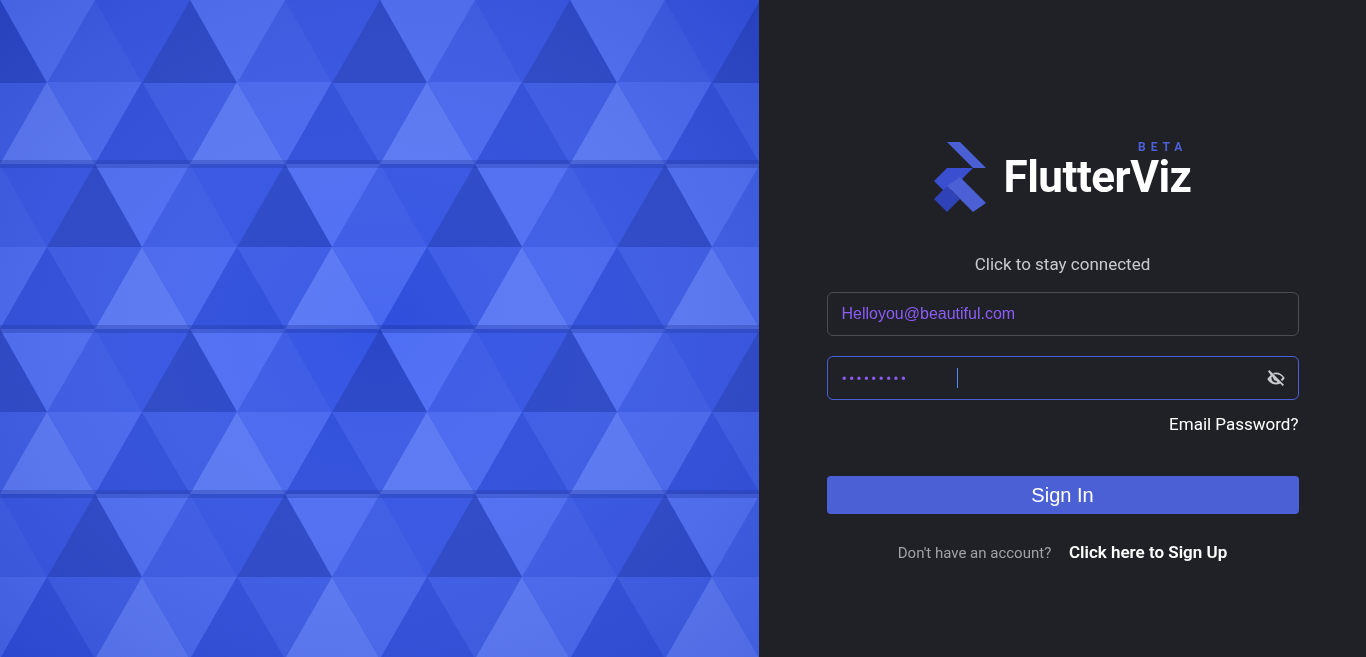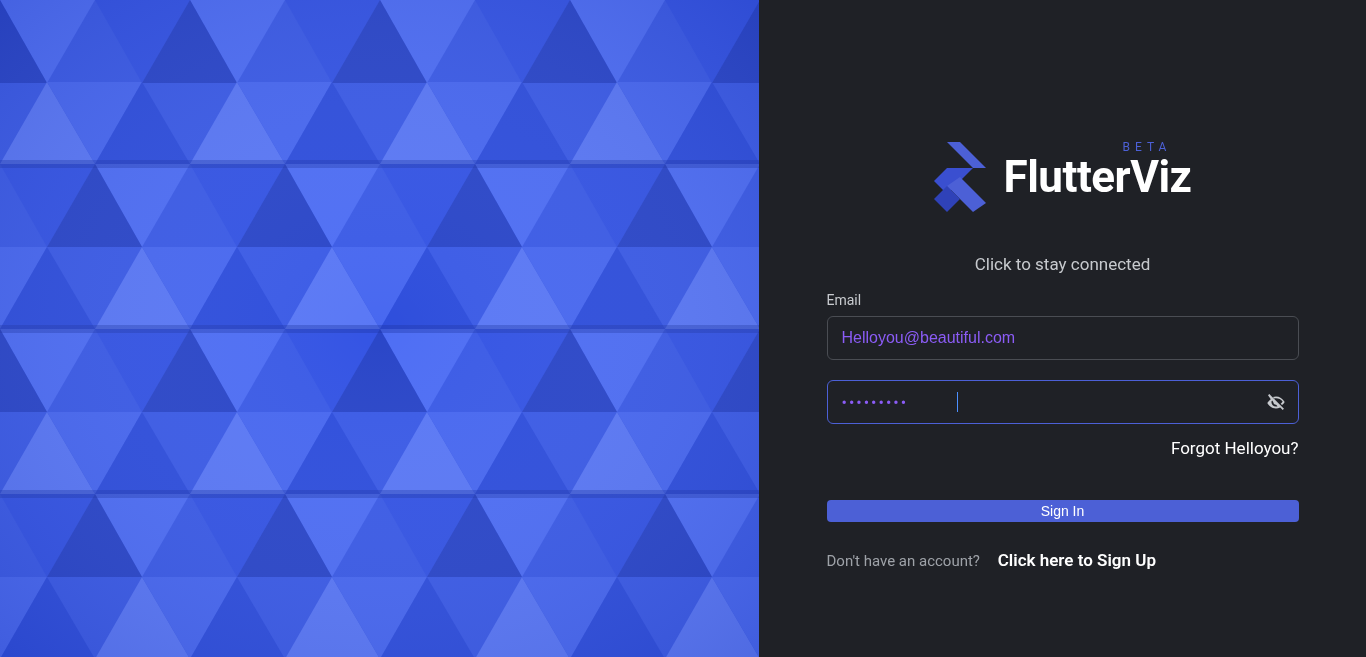--- a/index.html
+++ b/index.html
@@ -23,23 +23,23 @@
   padding: 0 34px;
   display: flex;
   flex-direction: column;
   align-items: center;
 }
 .logo-block { margin-top: 142px; display: flex; align-items: center; gap: 18px; position: relative; }
 .logo-mark { width: 52px; height: 70px; }
 .logo-text { font-size: 44px; font-weight: 700; color: #ffffff; letter-spacing: -0.5px; line-height: 1; }
 .beta {
   position: absolute;
-  top: -2px; right: 20px;
+  top: -2px; right: 4px;
   font-size: 12px;
-  font-weight: 400;
+  font-weight: 700;
   letter-spacing: 5px;
   color: #4c60d6;
 }
 .subtitle { margin-top: 42px; color: #c7cace; font-size: 17px; }
 
 .form { width: 472px; margin-top: 18px; }
 .field-label { display: block; color: #c7cace; font-size: 14px; margin-bottom: 8px; }
 .field-wrap { position: relative; }
 .text-input {
   width: 100%;
@@ -69,32 +69,32 @@
   width: 22px; height: 22px;
   cursor: pointer;
   color: #c7cace;
 }
 .gap-sm { height: 20px; }
 .forgot { text-align: right; margin-top: 14px; }
 .forgot a { color: #ffffff; font-size: 17px; text-decoration: none; cursor: pointer; }
 .signin-btn {
   margin-top: 42px;
   width: 100%;
-  height: 22px;
+  height: 38px;
   background: #4c60d6;
   border: none;
   border-radius: 4px;
   color: #ffffff;
-  font-size: 14px;
+  font-size: 20px;
   font-weight: 500;
   cursor: pointer;
 }
 .signup-row {
   margin-top: 28px;
-  text-align: left;
+  text-align: center;
   font-size: 15px;
 }
 .signup-prompt { color: #9ea2a8; margin-right: 14px; }
 .signup-link { color: #ffffff; font-size: 17px; font-weight: 600; text-decoration: none; cursor: pointer; }
 </style>
 </head>
 <body>
 
 <div class="app">
   <div class="left">
@@ -153,39 +153,38 @@
         <polygon points="26,35 52,61 39,70 13,44" fill="#4c60d6"></polygon>
         <polygon points="13,44 26,57 13,70 0,57" fill="#2f42b8"></polygon>
       </svg>
       <span class="logo-text">FlutterViz</span>
       <span class="beta">BETA</span>
     </div>
 
     <div class="subtitle">Click to stay connected</div>
 
     <form class="form">
-      <label class="field-label">Email</label>
       <div class="field-wrap">
         <input type="text" class="text-input" value="Helloyou@beautiful.com" style="">
       </div>
 
       <div class="gap-sm"></div>
 
       <div class="field-wrap">
         <input type="text" class="text-input password-input focused" value="•••••••••" style="">
         <span class="caret"></span>
         <span class="eye-icon">
           <svg viewBox="0 0 24 24" fill="currentColor">
               <path d="M12 6c3.8 0 7.2 2.1 9.5 6-0.8 1.3-1.8 2.5-2.9 3.4l-1.5-1.5c0.8-0.7 1.5-1.5 2.1-2.4C17.4 9 14.8 8 12 8c-0.6 0-1.2 0.05-1.8 0.15L8.6 6.6C9.7 6.2 10.8 6 12 6zM3.3 4.7 4.7 3.3l16 16-1.4 1.4-2.7-2.7C15 18.6 13.5 19 12 19c-3.8 0-7.2-2.1-9.5-6 1-1.7 2.3-3.1 3.8-4.1L3.3 4.7zM7.8 10.3C7.3 10.8 7 11.4 7 12c0 2.8 2.2 5 5 5 0.6 0 1.2-0.1 1.7-0.3l-1.6-1.6c-0.04 0-0.07 0-0.1 0-1.7 0-3-1.3-3-3 0-0.04 0-0.07 0-0.1L7.8 10.3z"></path>
             </svg>
         </span>
       </div>
 
       <div class="forgot">
-        <a>Forgot Helloyou?</a>
+        <a>Email Password?</a>
       </div>
 
       <button class="signin-btn">Sign In</button>
 
       <div class="signup-row">
         <span class="signup-prompt">Don't have an account?</span>
         <a class="signup-link">Click here to Sign Up</a>
       </div>
     </form>
   </div>

